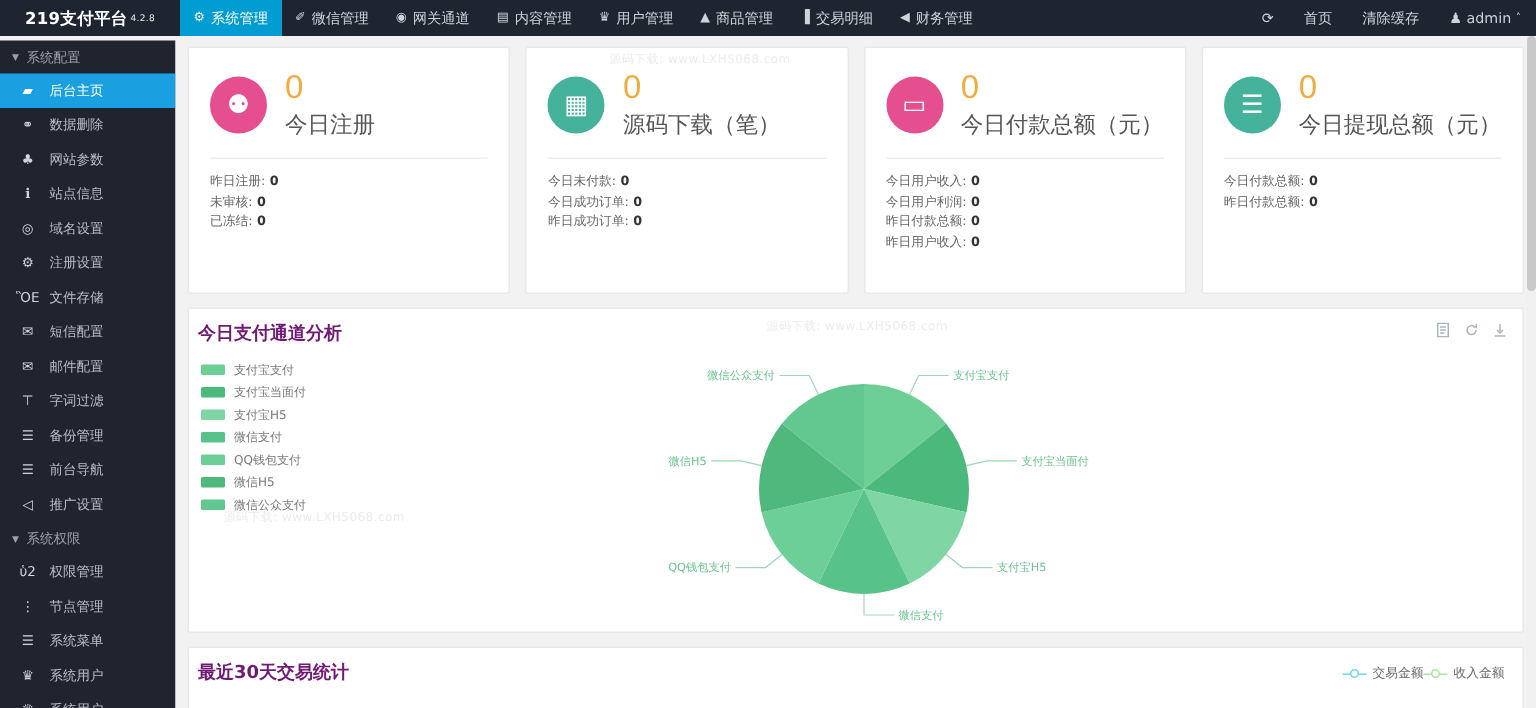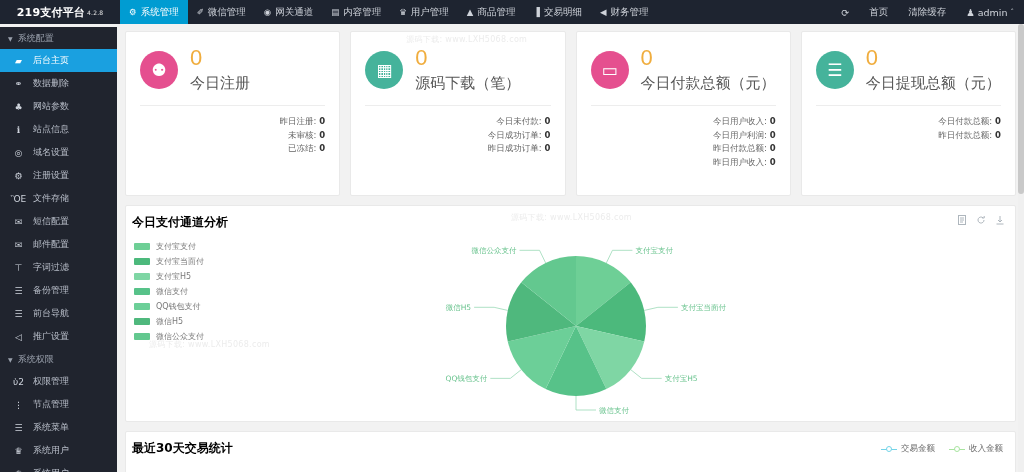--- a/index.html
+++ b/index.html
@@ -81,30 +81,30 @@
   .card-head { display: flex; align-items: center; gap: 12px; height: 48px; }
   .circ {
     width: 38px; height: 38px; border-radius: 50%;
     display: flex; align-items: center; justify-content: center;
     color: #fff; font-size: 17px; flex: 0 0 38px;
   }
   .card-num { font-size: 22px; color: #f0ad3e; line-height: 1;
     font-family: "Liberation Sans", sans-serif; font-weight: 300; }
   .card-label { font-size: 15px; color: #555; margin-top: 5px; }
   .card-rule { border-top: 1px solid #ededed; margin: 11px 0 9px 0; }
-  .card-line { font-size: 8.5px; color: #666; line-height: 13.5px; text-align: right; }
+  .card-line { font-size: 8.5px; color: #666; line-height: 13.5px; }
   .card-line b { color: #333; margin-left: 3px; }
 
   
   .panel {
     background: #fff; border: 1px solid #e9e9e9; border-radius: 2px;
     margin: 9px 8px 0 8px; position: relative;
   }
   .panel-title {
-    font-size: 12px; font-weight: bold; color: #000000;
+    font-size: 12px; font-weight: bold; color: #701a75;
     padding: 8px 0 0 6px;
   }
   .panel-sub { font-size: 8px; color: #cfcfcf; padding: 3px 0 0 8px; }
   .chart-tools {
     position: absolute; right: 10px; top: 8px; display: flex; gap: 9px;
     color: #aeb6bd;
   }
   .chart-tools span { cursor: pointer; display: inline-block; }
 
   .legend-list { position: absolute; left: 8px; top: 33px; }
@@ -117,21 +117,21 @@
 
   .wm {
     position: absolute; color: #ececec; font-size: 8px;
     letter-spacing: .3px; pointer-events: none; white-space: nowrap;
   }
   .wm1 { left: 385px; top: 6px; }
   .wm2 { left: 23px; top: 133px; }
 
   .panel2 { margin: 9px 8px 0 8px; height: 60px; }
   .legend2 { position: absolute; right: 12px; top: 11px; display: flex;
-    gap: 14px; align-items: center; }
+    align-items: center; }
   .leg2 { display: flex; align-items: center; gap: 4px; }
   .leg2 .ln { width: 16px; height: 1px; position: relative; }
   .leg2 .dot {
     width: 6px; height: 6px; border-radius: 50%; background: #fff;
     border: 1.5px solid currentColor; position: absolute; left: 5px; top: -3px;
   }
   .leg2 .lbl { font-size: 8.5px; color: #6b6b6b; }
   .scrollbar-v {
     position: absolute; right: 0; top: 24px; width: 6px; height: 448px;
     background: #f0f0f0;

